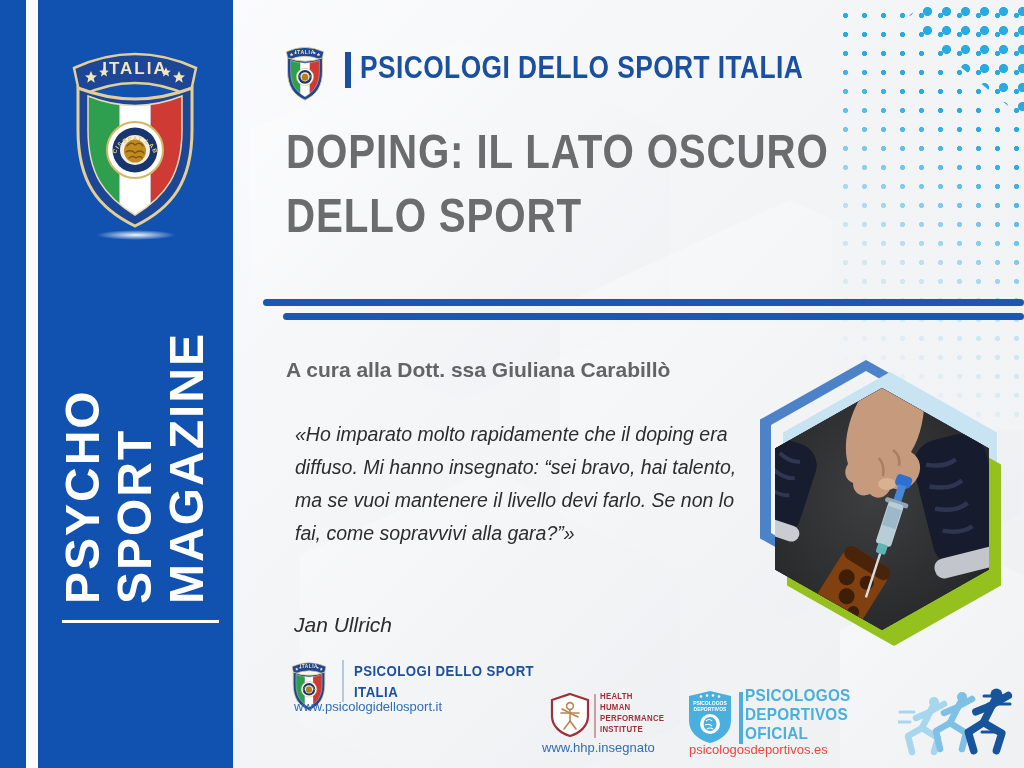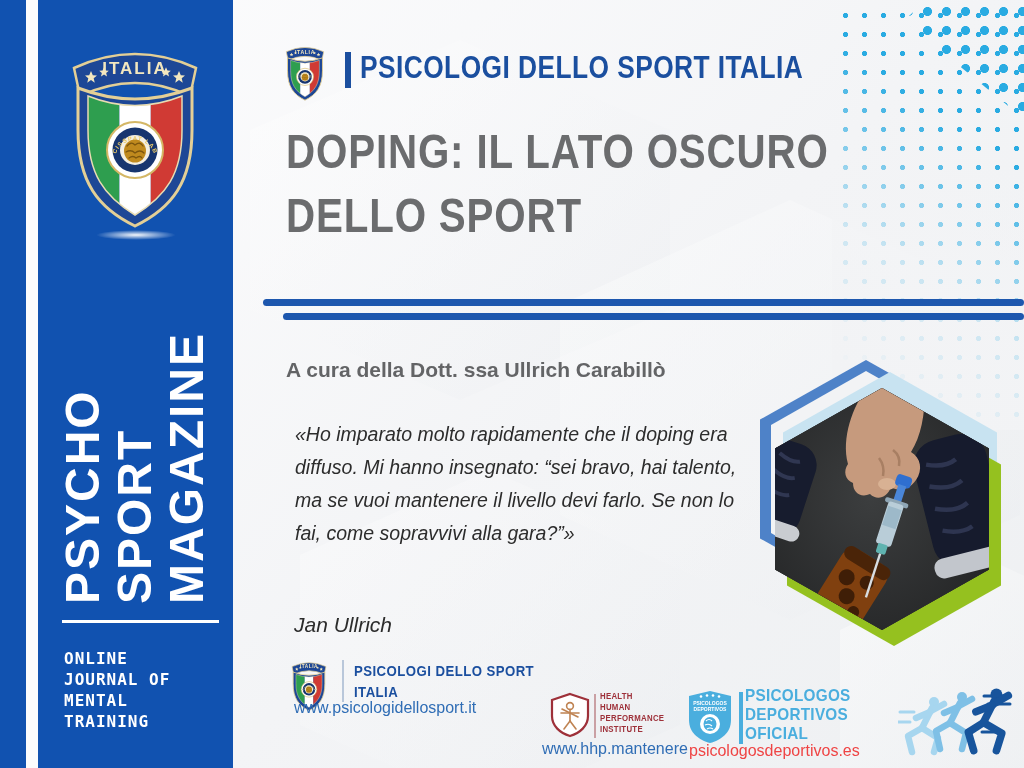--- a/index.html
+++ b/index.html
@@ -55,21 +55,21 @@
   .hex-outline{position:absolute;left:760px;top:360px;width:212px;height:238px;background:#4e82c8;}
   .hex-outline-in{position:absolute;inset:11px;background:#f2f3f5;}
   .hex-pale{position:absolute;left:783px;top:372px;width:214px;height:242px;background:#c8e3f1;}
   .hex-green{position:absolute;left:787px;top:404px;width:214px;height:242px;background:#95c11f;}
   .hex-photo{position:absolute;left:775px;top:388px;width:214px;height:242px;background:#2b2d2e;}
   
   .partner{position:absolute;}
   .p-div{position:absolute;width:2px;background:#b9c7da;}
   .p1-name{position:absolute;left:66px;top:8px;color:#1b4f9f;font-weight:800;font-size:15px;line-height:21px;
            transform:scaleX(.88);transform-origin:left top;white-space:nowrap;letter-spacing:.5px;}
-  .p-url{position:absolute;font-size:16px;color:#2f6db5;}
+  .p-url{position:absolute;font-size:13px;color:#2f6db5;}
   .p2-lines{position:absolute;left:52px;top:1px;color:#9e3039;font-weight:800;font-size:8.5px;line-height:11px;
             transform:scaleX(.92);transform-origin:left top;letter-spacing:.3px;}
   .p3-lines{position:absolute;left:58px;top:-2px;color:#4aaede;font-weight:800;font-size:17px;line-height:19px;
             transform:scaleX(.9);transform-origin:left top;letter-spacing:.3px;}
   .p3-url{color:#ef4444;}
 </style>
 </head>
 <body>
 
 <svg width="0" height="0" style="position:absolute" aria-hidden="true">
@@ -126,41 +126,35 @@
   <svg class="shield-big" width="150" height="205">
     <use href="#shield-logo"></use>
   </svg>
   <div class="shine"></div>
   <div class="vtitle">
     <div>PSYCHO</div>
     <div>SPORT</div>
     <div>MAGAZINE</div>
   </div>
   <div class="side-divider"></div>
-  <div class="tagline">
-    <div>ONLINE</div>
-    <div>JOURNAL OF</div>
-    <div>MENTAL</div>
-    <div>TRAINING</div>
-  </div>
 </div>
 
 <svg class="hdr-logo" width="46" height="63" viewBox="0 0 150 205">
   <use href="#shield-logo"></use>
 </svg>
 <div class="hdr-pipe"></div>
 <div class="brand">PSICOLOGI DELLO SPORT ITALIA</div>
 
 <div class="title">
   <div>DOPING: IL LATO OSCURO</div>
   <div>DELLO SPORT</div>
 </div>
 <div class="rule1"></div>
 <div class="rule2"></div>
-<div class="byline">A cura della Dott. ssa Ullrich Carabillò</div>
+<div class="byline">A cura alla Dott. ssa Giuliana Carabillò</div>
 <div class="quote">«Ho imparato molto rapidamente che il doping era diffuso. Mi hanno insegnato: “sei bravo, hai talento, ma se vuoi mantenere il livello devi farlo. Se non lo fai, come sopravvivi alla gara?”»</div>
 <div class="quote-author">Jan Ullrich</div>
 
 <div class="hex-outline hexclip">
   <div class="hex-outline-in hexclip"></div>
 </div>
 <div class="hex-pale hexclip"></div>
 <div class="hex-green hexclip"></div>
 <div class="hex-photo hexclip">
   <svg width="214" height="242" viewBox="0 0 214 242">
@@ -234,21 +228,21 @@
       <line x1="20" y1="29" x2="26" y2="37"></line>
     </g>
   </svg>
   <div class="p-div" style="left:46px;top:4px;height:44px;background:#caa0a4"></div>
   <div class="p2-lines">
     <div>HEALTH</div>
     <div>HUMAN</div>
     <div>PERFORMANCE</div>
     <div>INSTITUTE</div>
   </div>
-  <div class="p-url" style="left:-6px;top:50px">www.hhp.mantenere</div>
+  <div class="p-url" style="left:-6px;top:50px">www.hhp.insegnato</div>
 </div>
 
 <div class="partner" style="left:687px;top:688px;width:175px;height:70px">
   <svg width="46" height="54" viewBox="0 0 46 54" style="position:absolute;left:0;top:2px">
     <path d="M23,1 L44,6 V30 C44,43 34,50 23,53 C12,50 2,43 2,30 V6 Z" fill="#4aaede"></path>
     <g fill="#ffffff">
       <circle cx="14" cy="6.5" r="1.3"></circle>
         <circle cx="20" cy="5.5" r="1.3"></circle>
         <circle cx="26" cy="5.5" r="1.3"></circle>
         <circle cx="32" cy="6.5" r="1.3"></circle>

